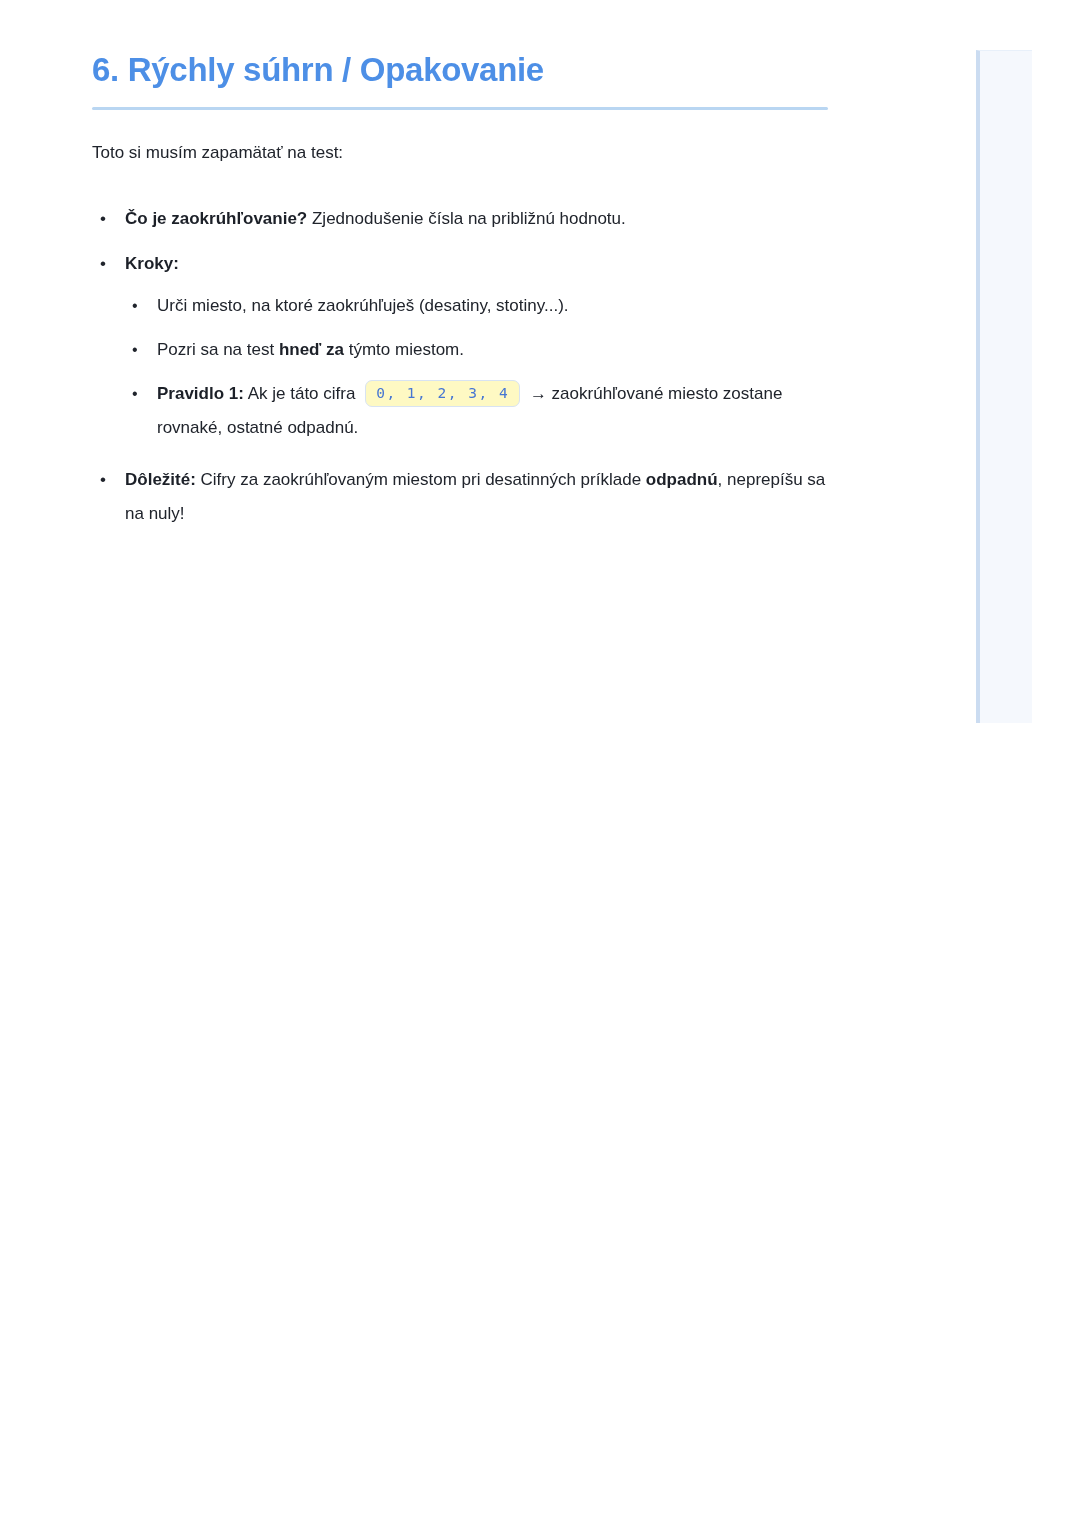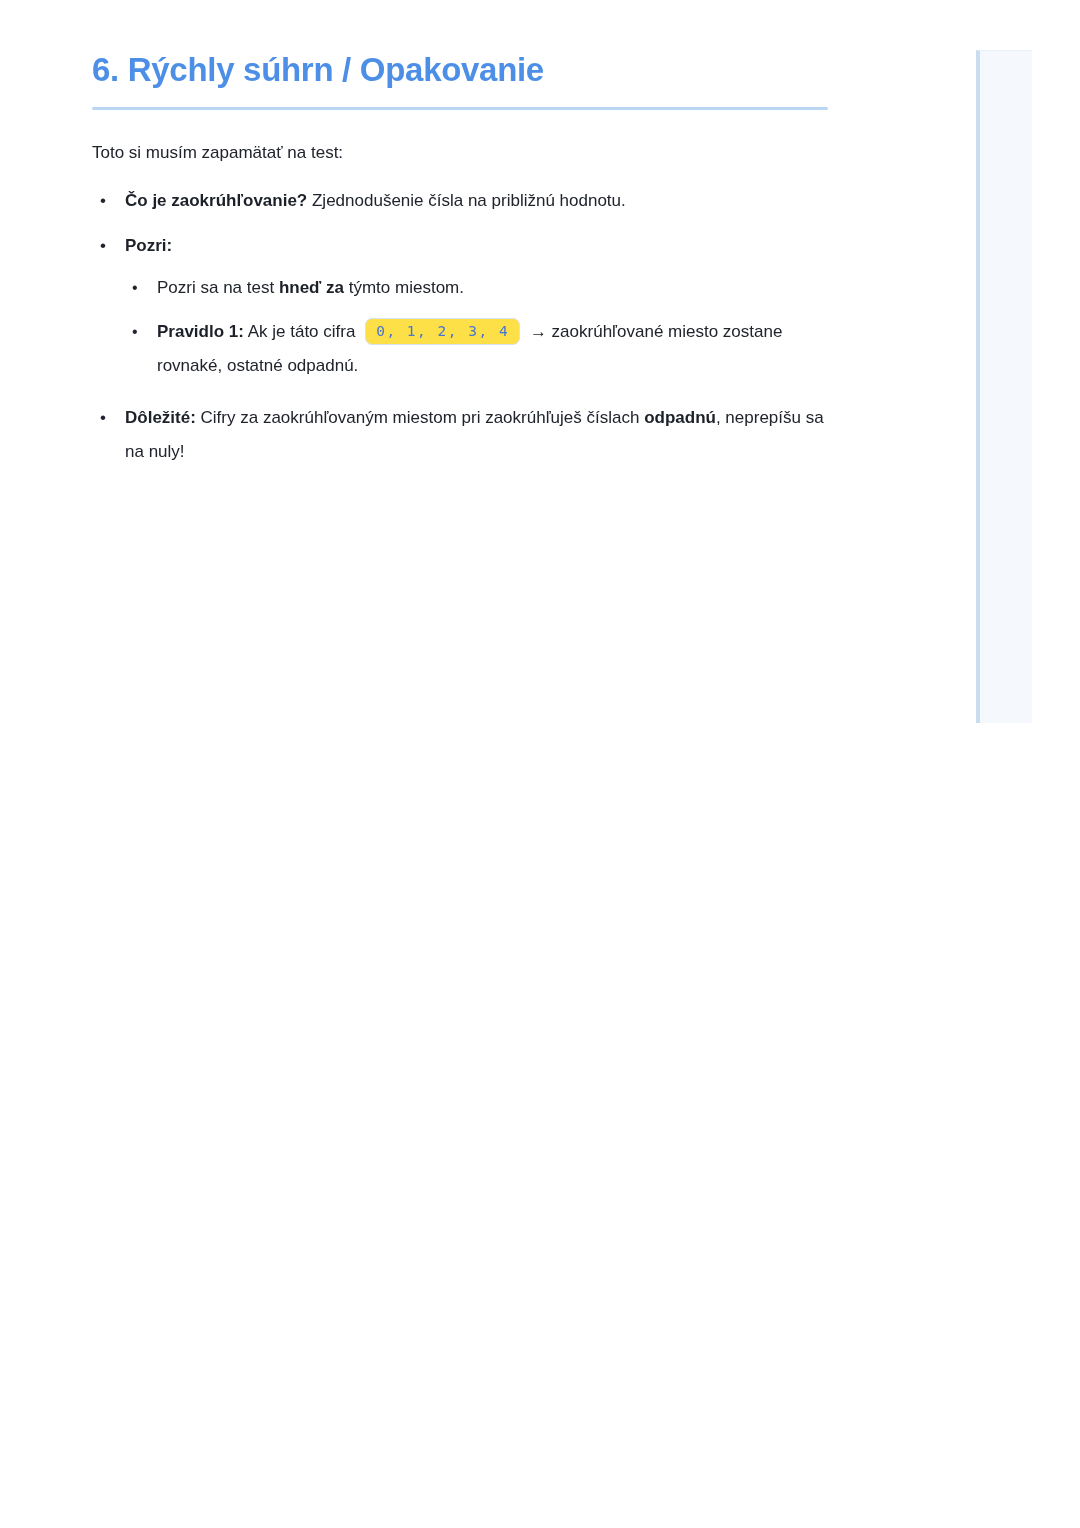--- a/index.html
+++ b/index.html
@@ -38,21 +38,21 @@
     letter-spacing: -0.3px;
   }
   .title-rule {
     height: 3px;
     background: #b9d6f2;
     margin-top: 17px;
     margin-bottom: 30px;
     border-radius: 2px;
   }
   .intro {
-    margin: 0 0 18px 0;
+    margin: 0 0 36px 0;
     font-size: 17px;
     line-height: 26px;
     color: #20242c;
   }
   ul.bullets {
     list-style: none;
     margin: 0;
     padding: 0;
     font-size: 17px;
     line-height: 34px;
@@ -86,21 +86,21 @@
     left: 7px;
     top: 0;
     color: #20242c;
     font-size: 16px;
   }
   b, strong { font-weight: 700; color: #1c2028; }
   .pill {
     display: inline-block;
     padding: 1px 10px;
     margin: 0 5px;
-    background: #fde047;
+    background: #fef9c3;
     border: 1px solid #d8e3f2;
     border-radius: 7px;
     font-family: "DejaVu Sans Mono", monospace;
     font-size: 14.5px;
     line-height: 23px;
     color: #4676d2;
     letter-spacing: 1.5px;
     vertical-align: 1px;
     white-space: nowrap;
   }
@@ -127,38 +127,41 @@
 
     <p class="intro">Toto si musím zapamätať na test:</p>
 
     <ul class="bullets">
 
       <li>
         <strong>Čo je zaokrúhľovanie?</strong><span> Zjednodušenie čísla na približnú hodnotu.</span>
       </li>
 
       <li>
-        <strong>Pozri:</strong>
+        <strong>Kroky:</strong>
         <ul class="sub-bullets">
 
+          <li>
+            <span>Urči miesto, na ktoré zaokrúhľuješ (desatiny, stotiny...).</span>
+          </li>
 
           <li>
             <span>Pozri sa na test </span><strong>hneď za</strong><span> týmto miestom.</span>
           </li>
 
           <li>
             <strong>Pravidlo 1:</strong><span> Ak je táto cifra </span><span class="pill">0, 1, 2, 3, 4</span><span> → zaokrúhľované miesto zostane rovnaké, ostatné odpadnú.</span>
           </li>
 
 
         </ul>
       </li>
 
       <li>
-        <strong>Dôležité:</strong><span> Cifry za zaokrúhľovaným miestom pri zaokrúhľuješ číslach </span><strong>odpadnú</strong><span>, neprepíšu sa na nuly!</span>
+        <strong>Dôležité:</strong><span> Cifry za zaokrúhľovaným miestom pri desatinných príklade </span><strong>odpadnú</strong><span>, neprepíšu sa na nuly!</span>
       </li>
 
 
     </ul>
 
   </div>
 
   <div class="footer">(c) Knowunity 2025</div>
 
 </div>

